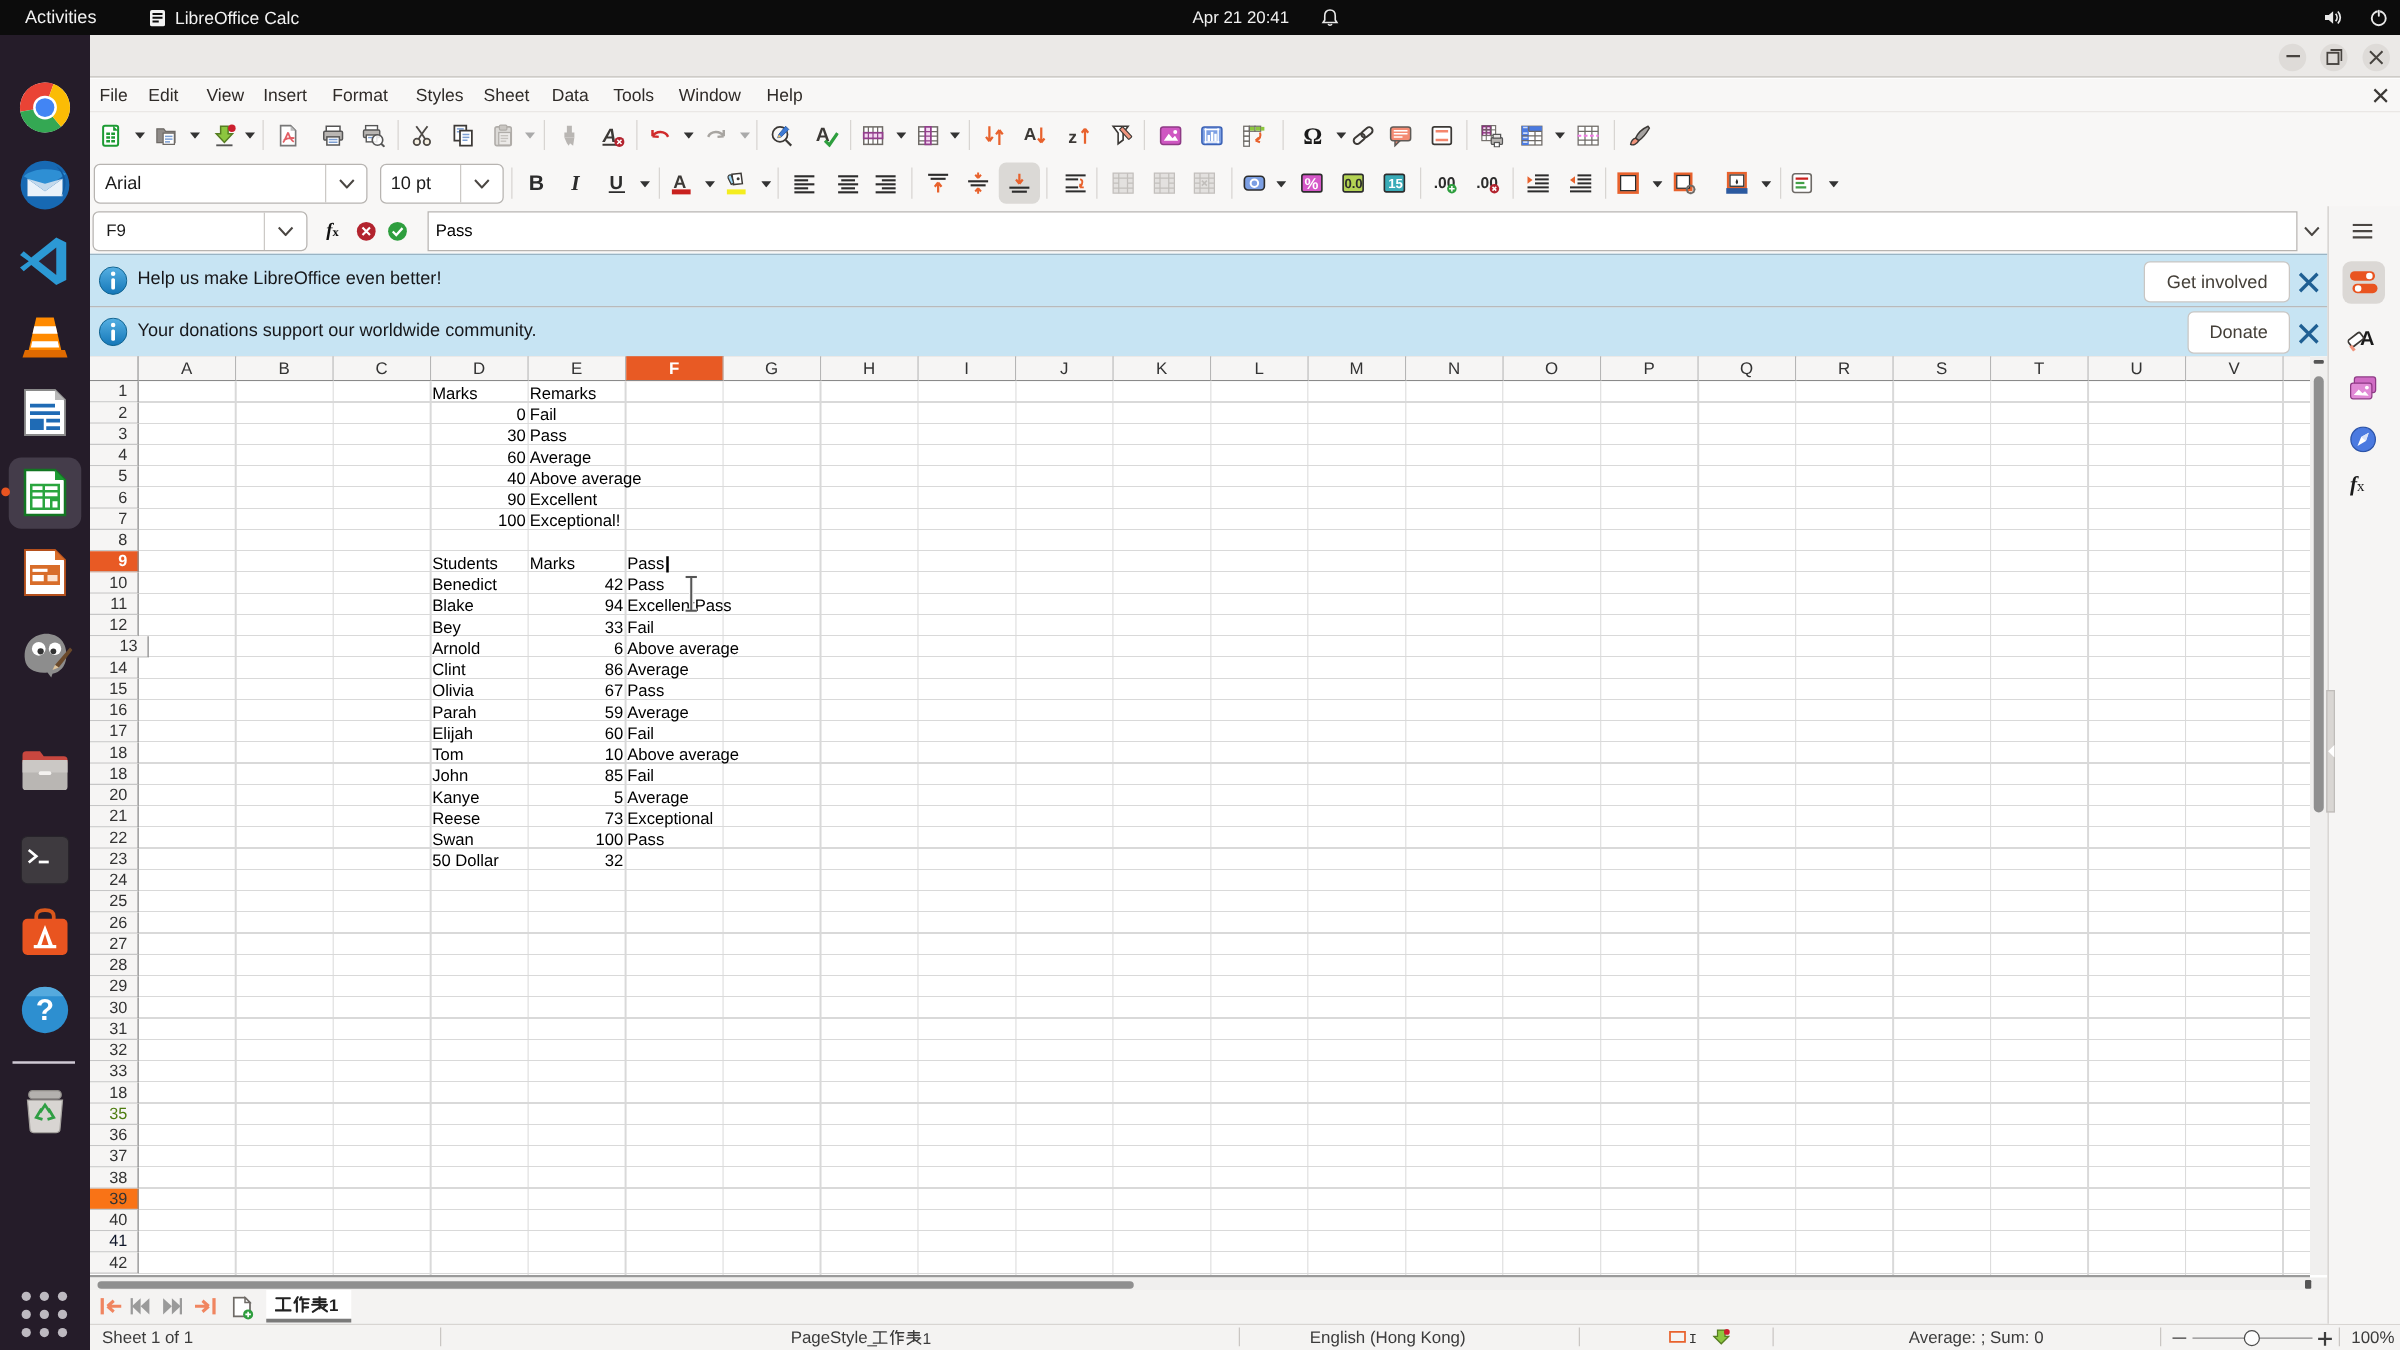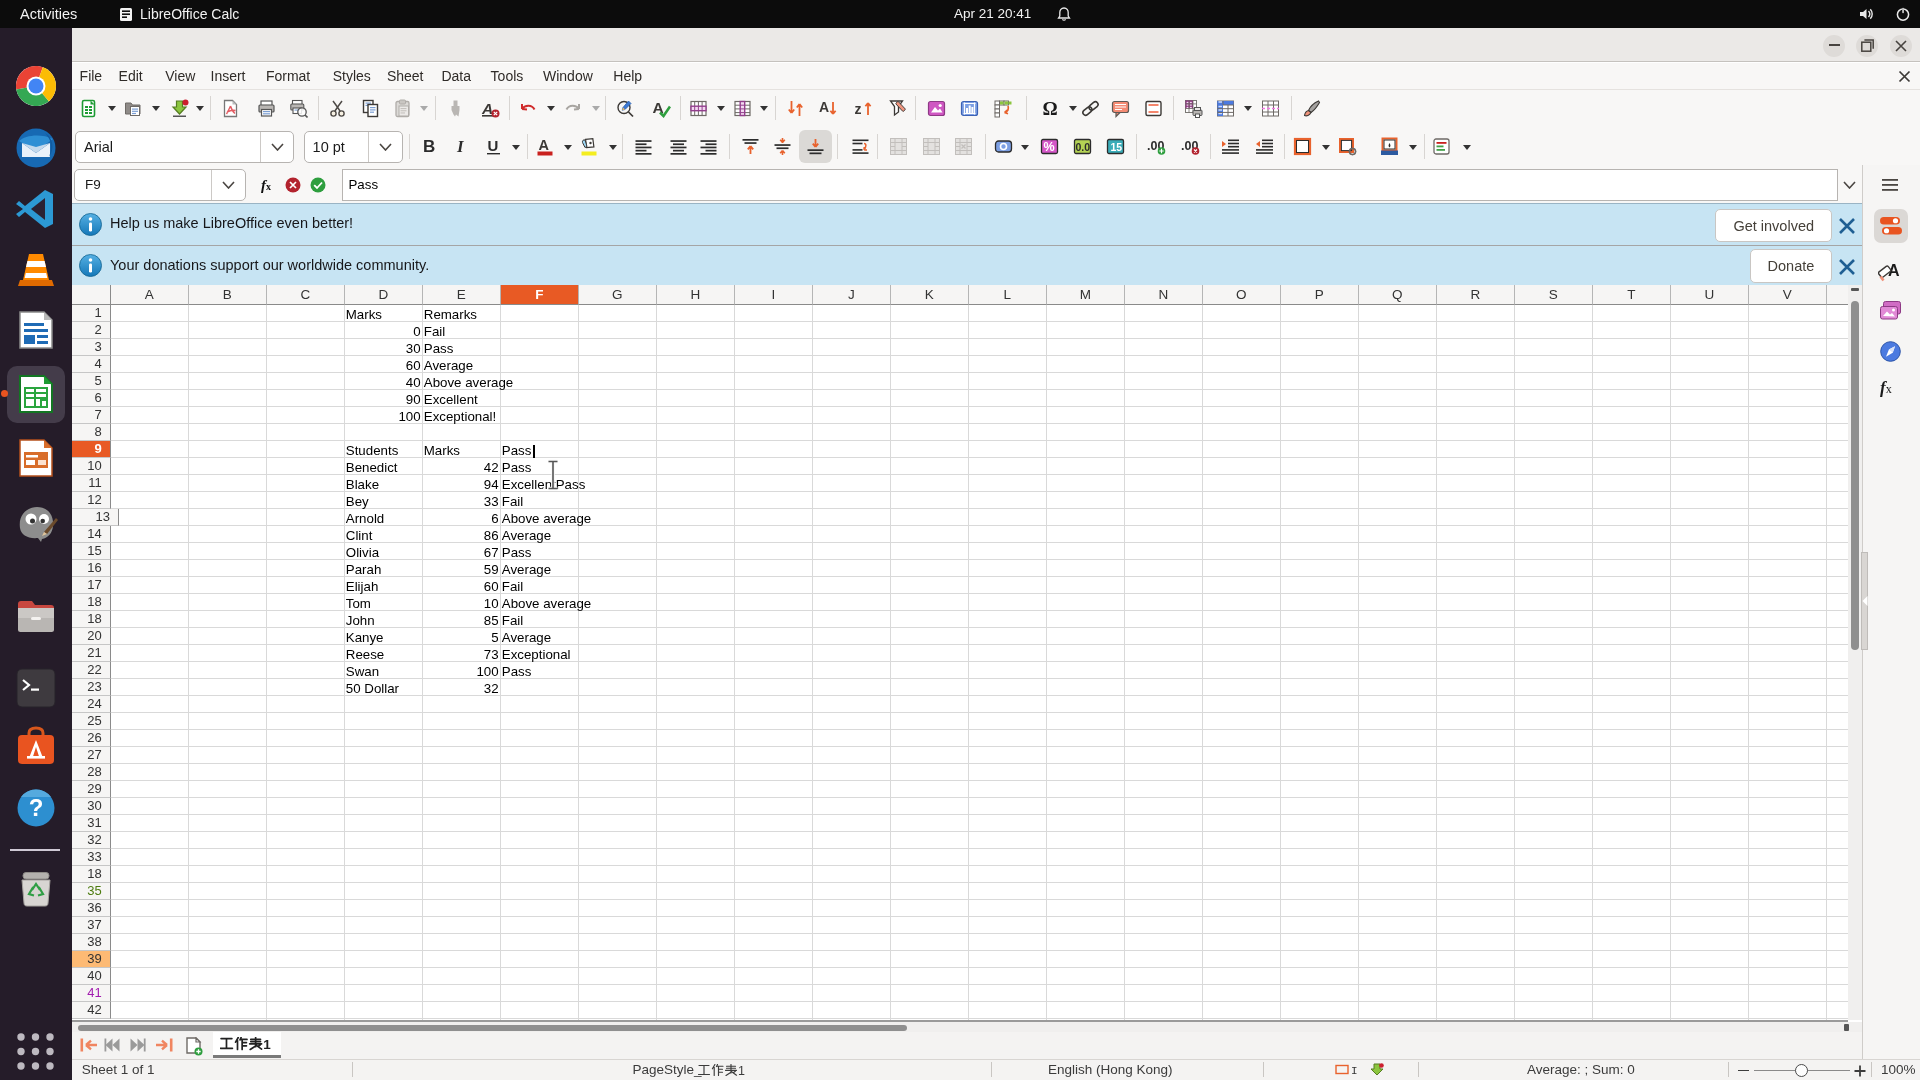--- a/index.html
+++ b/index.html
@@ -760,23 +760,23 @@
     <div style="position:absolute;left:72px;top:781px;width:38.8px;height:17px;background:#f6f5f4;border-right:1px solid #8a8a8a;border-bottom:1px solid #c6c6c6;color:#333;font-weight:normal;font-size:13px;text-align:right;padding-right:8px;line-height:16px">29</div>
     <div style="position:absolute;left:72px;top:798px;width:38.8px;height:17px;background:#f6f5f4;border-right:1px solid #8a8a8a;border-bottom:1px solid #c6c6c6;color:#333;font-weight:normal;font-size:13px;text-align:right;padding-right:8px;line-height:16px">30</div>
     <div style="position:absolute;left:72px;top:815px;width:38.8px;height:17px;background:#f6f5f4;border-right:1px solid #8a8a8a;border-bottom:1px solid #c6c6c6;color:#333;font-weight:normal;font-size:13px;text-align:right;padding-right:8px;line-height:16px">31</div>
     <div style="position:absolute;left:72px;top:832px;width:38.8px;height:17px;background:#f6f5f4;border-right:1px solid #8a8a8a;border-bottom:1px solid #c6c6c6;color:#333;font-weight:normal;font-size:13px;text-align:right;padding-right:8px;line-height:16px">32</div>
     <div style="position:absolute;left:72px;top:849px;width:38.8px;height:17px;background:#f6f5f4;border-right:1px solid #8a8a8a;border-bottom:1px solid #c6c6c6;color:#333;font-weight:normal;font-size:13px;text-align:right;padding-right:8px;line-height:16px">33</div>
     <div style="position:absolute;left:72px;top:866px;width:38.8px;height:17px;background:#f6f5f4;border-right:1px solid #8a8a8a;border-bottom:1px solid #c6c6c6;color:#333;font-weight:normal;font-size:13px;text-align:right;padding-right:8px;line-height:16px">18</div>
     <div style="position:absolute;left:72px;top:883px;width:38.8px;height:17px;background:#f6f5f4;border-right:1px solid #8a8a8a;border-bottom:1px solid #c6c6c6;color:#4d7c0f;font-weight:normal;font-size:13px;text-align:right;padding-right:8px;line-height:16px">35</div>
     <div style="position:absolute;left:72px;top:900px;width:38.8px;height:17px;background:#f6f5f4;border-right:1px solid #8a8a8a;border-bottom:1px solid #c6c6c6;color:#333;font-weight:normal;font-size:13px;text-align:right;padding-right:8px;line-height:16px">36</div>
     <div style="position:absolute;left:72px;top:917px;width:38.8px;height:17px;background:#f6f5f4;border-right:1px solid #8a8a8a;border-bottom:1px solid #c6c6c6;color:#333;font-weight:normal;font-size:13px;text-align:right;padding-right:8px;line-height:16px">37</div>
     <div style="position:absolute;left:72px;top:934px;width:38.8px;height:17px;background:#f6f5f4;border-right:1px solid #8a8a8a;border-bottom:1px solid #c6c6c6;color:#333;font-weight:normal;font-size:13px;text-align:right;padding-right:8px;line-height:16px">38</div>
-    <div style="position:absolute;left:72px;top:951px;width:38.8px;height:17px;background:#fdba74;border-right:1px solid #8a8a8a;border-bottom:1px solid #c6c6c6;color:#333;font-weight:normal;font-size:13px;text-align:right;padding-right:8px;line-height:16px">39</div>
+    <div style="position:absolute;left:72px;top:951px;width:38.8px;height:17px;background:#f97316;border-right:1px solid #8a8a8a;border-bottom:1px solid #c6c6c6;color:#333;font-weight:normal;font-size:13px;text-align:right;padding-right:8px;line-height:16px">39</div>
     <div style="position:absolute;left:72px;top:968px;width:38.8px;height:17px;background:#f6f5f4;border-right:1px solid #8a8a8a;border-bottom:1px solid #c6c6c6;color:#333;font-weight:normal;font-size:13px;text-align:right;padding-right:8px;line-height:16px">40</div>
-    <div style="position:absolute;left:72px;top:985px;width:38.8px;height:17px;background:#f6f5f4;border-right:1px solid #8a8a8a;border-bottom:1px solid #c6c6c6;color:#a21caf;font-weight:normal;font-size:13px;text-align:right;padding-right:8px;line-height:16px">41</div>
+    <div style="position:absolute;left:72px;top:985px;width:38.8px;height:17px;background:#f6f5f4;border-right:1px solid #8a8a8a;border-bottom:1px solid #c6c6c6;color:#0f172a;font-weight:normal;font-size:13px;text-align:right;padding-right:8px;line-height:16px">41</div>
     <div style="position:absolute;left:72px;top:1002px;width:38.8px;height:17px;background:#f6f5f4;border-right:1px solid #8a8a8a;border-bottom:1px solid #c6c6c6;color:#333;font-weight:normal;font-size:13px;text-align:right;padding-right:8px;line-height:16px">42</div>
 <div style="position:absolute;left:72px;top:1020px;width:1776px;height:1.5px;background:#9a9a9a"></div>
 <div class="cell" style="left:345.8px;top:307px">Marks</div>
     <div class="cell" style="left:423.8px;top:307px">Remarks</div>
     <div class="cell num" style="left:350.6px;top:324px;width:70px">0</div>
     <div class="cell" style="left:423.8px;top:324px">Fail</div>
     <div class="cell num" style="left:350.6px;top:341px;width:70px">30</div>
     <div class="cell" style="left:423.8px;top:341px">Pass</div>
     <div class="cell num" style="left:350.6px;top:358px;width:70px">60</div>
     <div class="cell" style="left:423.8px;top:358px">Average</div>

